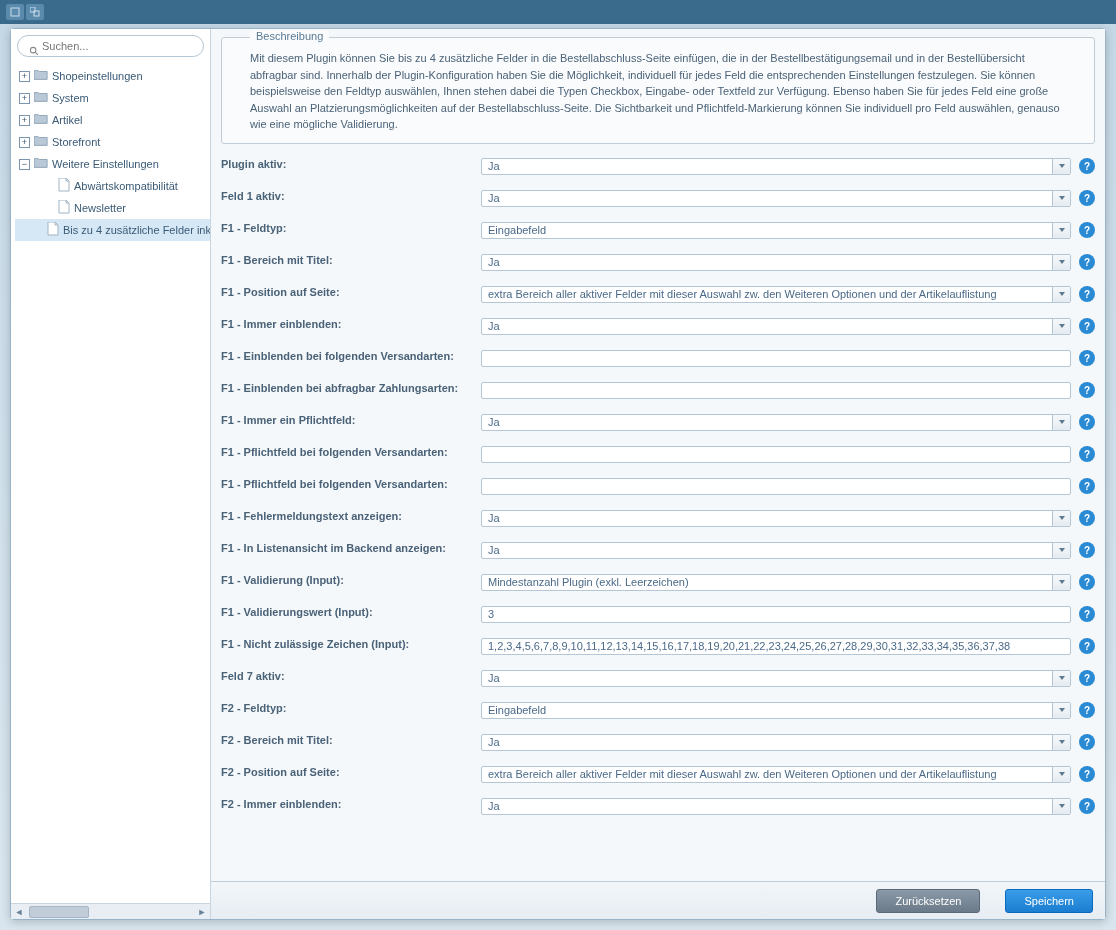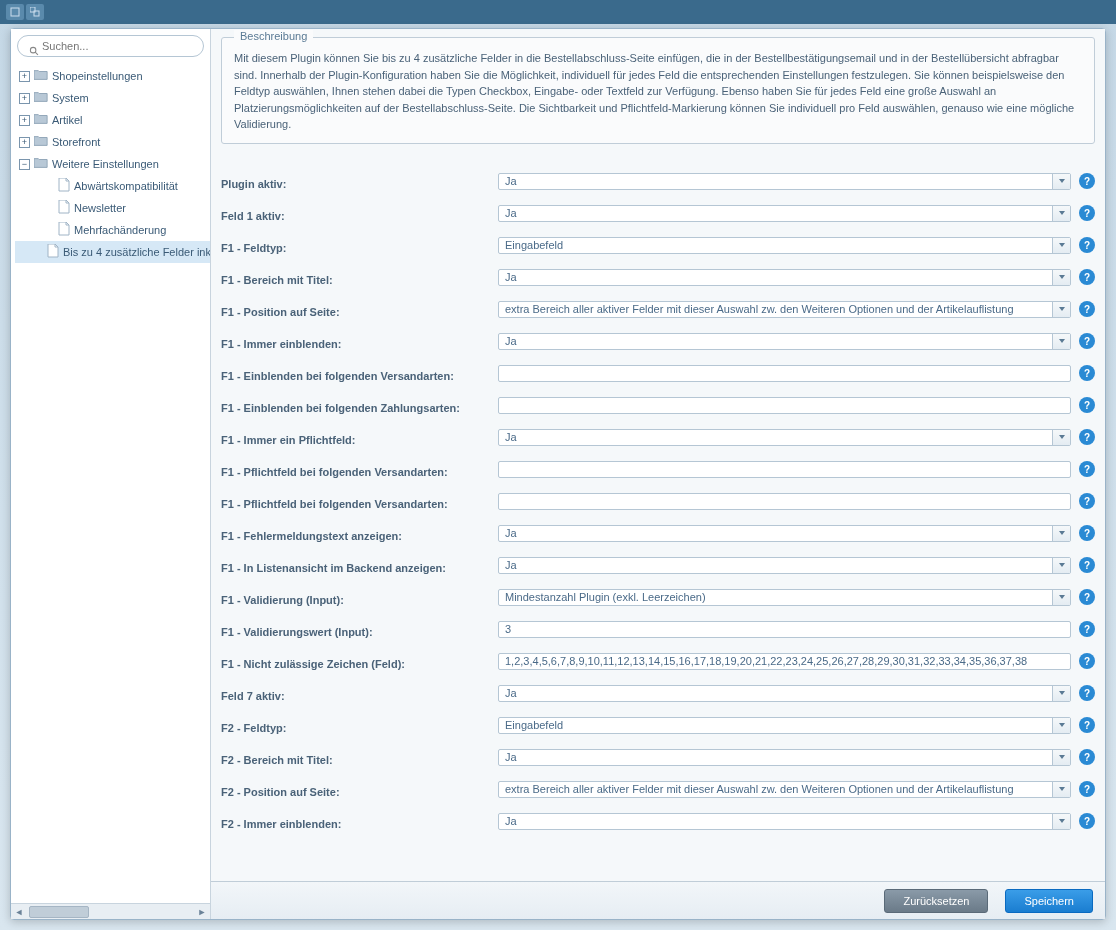--- a/index.html
+++ b/index.html
@@ -27,31 +27,31 @@
 .tree-toggle{width:11px;height:11px;border:1px solid #7a95ad;margin-right:4px;display:flex;align-items:center;justify-content:center;font-size:9px;line-height:1;color:#3a5a76;background:#fff;}
 .tree-toggle.none{border:none;background:none;}
 .folder-ico{width:14px;height:12px;margin-right:4px;}
 .file-ico{width:12px;height:14px;margin-right:4px;}
 .sb-scroll{height:16px;border-top:1px solid #c8d4de;background:#e8eef3;position:relative;}
 .sb-thumb{position:absolute;left:18px;top:2px;width:60px;height:12px;background:#c0cdd8;border:1px solid #a5b5c4;border-radius:2px;}
 .sb-arr{position:absolute;top:0;width:16px;height:16px;display:flex;align-items:center;justify-content:center;color:#6a8298;font-size:9px;}
 .sb-arr.l{left:0;} .sb-arr.r{right:0;}
 .main { flex:1; display:flex; flex-direction:column; overflow:hidden; background:#f5f8fa;}
 .content-scroll{flex:1; overflow-y:scroll; padding:8px 10px 0 10px;}
-.fieldset{border:1px solid #c0cdd8; border-radius:3px; margin-bottom:14px; padding:10px 12px; background:#fafbfc;}
+.fieldset{border:1px solid #c0cdd8; border-radius:3px; margin-bottom:14px; padding:10px 28px; background:#fafbfc;}
 .fieldset-legend{position:relative; top:-18px; background:#fafbfc; padding:0 6px; color:#5a7a94; font-size:11px; display:inline-block;}
 .fieldset-body{margin-top:-10px; color:#4a6278; line-height:1.5; font-size:11px;}
-.form-row{display:flex; align-items:flex-end; height:32px; margin-bottom:0;gap:17px;}
+.form-row{display:flex; align-items:flex-start; height:32px; margin-bottom:0;}
 .form-label{width:260px; font-weight:bold; color:#4a6278; font-size:11px; padding-right:8px;}
 .form-field{flex:1; display:flex; align-items:center; gap:8px;}
 .combo,.textin{flex:1; height:17px; border:1px solid #b5c6d4; border-radius:2px; background:#fff; display:flex; align-items:center; padding:0 6px; font-size:11px; color:#4a6a88; position:relative;}
 .combo .trigger{position:absolute; right:0; top:0; bottom:0; width:18px; border-left:1px solid #b5c6d4; background:linear-gradient(#f5f8fa,#e4ecf2); display:flex; align-items:center; justify-content:center;}
 .combo .trigger svg{width:8px;height:8px;fill:#5a7a94;}
 .help{width:16px;height:16px;border-radius:50%;background:#2a8ad4;color:#fff;display:flex;align-items:center;justify-content:center;font-size:10px;font-weight:bold;flex-shrink:0;cursor:pointer;}
-.footer{height:38px;border-top:1px solid #c0cdd8;background:linear-gradient(#f2f6f9,#e6edf3);display:flex;align-items:center;justify-content:flex-end;padding:0 12px;gap:17px;}
+.footer{height:38px;border-top:1px solid #c0cdd8;background:linear-gradient(#f2f6f9,#e6edf3);display:flex;align-items:center;justify-content:flex-end;padding:0 12px;gap:25px;}
 .btn{height:24px;padding:0 18px;border-radius:3px;font-size:11px;cursor:pointer;border:1px solid;display:flex;align-items:center;}
 .btn.gray{background:linear-gradient(#8a9aa8,#6a7a88);border-color:#5a6a78;color:#fff;}
 .btn.blue{background:linear-gradient(#3a9de8,#1a7dd0);border-color:#0a6ac0;color:#fff;}
 .textin input{border:none;outline:none;width:100%;font-size:11px;color:#4a6a88;background:transparent;}
 </style>
 </head>
 <body>
 
 <div class="app">
   <div class="topbar">
@@ -126,28 +126,20 @@
               <span>Abwärtskompatibilität</span>
             </div>
             <div class="tree-item child">
               <span class="tree-toggle none"></span>
               <span><svg class="file-ico" viewBox="0 0 12 14">
                   <path d="M1 0 L8 0 L11 3 L11 13 L1 13 Z" fill="#fff" stroke="#a0b4c6"></path>
                   <path d="M8 0 L8 3 L11 3" fill="none" stroke="#a0b4c6"></path>
                 </svg></span>
               <span>Newsletter</span>
             </div>
-            <div class="tree-item child">
-              <span class="tree-toggle none"></span>
-              <span><svg class="file-ico" viewBox="0 0 12 14">
-                  <path d="M1 0 L8 0 L11 3 L11 13 L1 13 Z" fill="#fff" stroke="#a0b4c6"></path>
-                  <path d="M8 0 L8 3 L11 3" fill="none" stroke="#a0b4c6"></path>
-                </svg></span>
-              <span>Mehrfachänderung</span>
-            </div>
             <div class="tree-item child selected">
               <span class="tree-toggle none"></span>
               <span><svg class="file-ico" viewBox="0 0 12 14">
                   <path d="M1 0 L8 0 L11 3 L11 13 L1 13 Z" fill="#fff" stroke="#a0b4c6"></path>
                   <path d="M8 0 L8 3 L11 3" fill="none" stroke="#a0b4c6"></path>
                 </svg></span>
               <span>Bis zu 4 zusätzliche Felder inklusive Validierung</span>
             </div>
           </div>
         <div class="sb-scroll">
@@ -251,21 +243,21 @@
               <div class="form-row">
                 <div class="form-label">F1 - Einblenden bei folgenden Versandarten:</div>
                 <div class="form-field">
                   <div class="textin">
                     <input value="" style="">
                   </div>
                   <div class="help">?</div>
                 </div>
               </div>
               <div class="form-row">
-                <div class="form-label">F1 - Einblenden bei folgenden Zahlungsarten:</div>
+                <div class="form-label">F1 - Einblenden bei abfragbar Zahlungsarten:</div>
                 <div class="form-field">
                   <div class="textin">
                     <input value="" style="">
                   </div>
                   <div class="help">?</div>
                 </div>
               </div>
               <div class="form-row">
                 <div class="form-label">F1 - Immer ein Pflichtfeld:</div>
                 <div class="form-field">
@@ -343,21 +335,21 @@
               <div class="form-row">
                 <div class="form-label">F1 - Validierungswert (Input):</div>
                 <div class="form-field">
                   <div class="textin">
                     <input value="3" style="">
                   </div>
                   <div class="help">?</div>
                 </div>
               </div>
               <div class="form-row">
-                <div class="form-label">F1 - Nicht zulässige Zeichen (Feld):</div>
+                <div class="form-label">F1 - Nicht zulässige Zeichen (Input):</div>
                 <div class="form-field">
                   <div class="textin">
                     <input value="1,2,3,4,5,6,7,8,9,10,11,12,13,14,15,16,17,18,19,20,21,22,23,24,25,26,27,28,29,30,31,32,33,34,35,36,37,38" style="">
                   </div>
                   <div class="help">?</div>
                 </div>
               </div>
               <div class="form-row">
                 <div class="form-label">Feld 7 aktiv:</div>
                 <div class="form-field">

